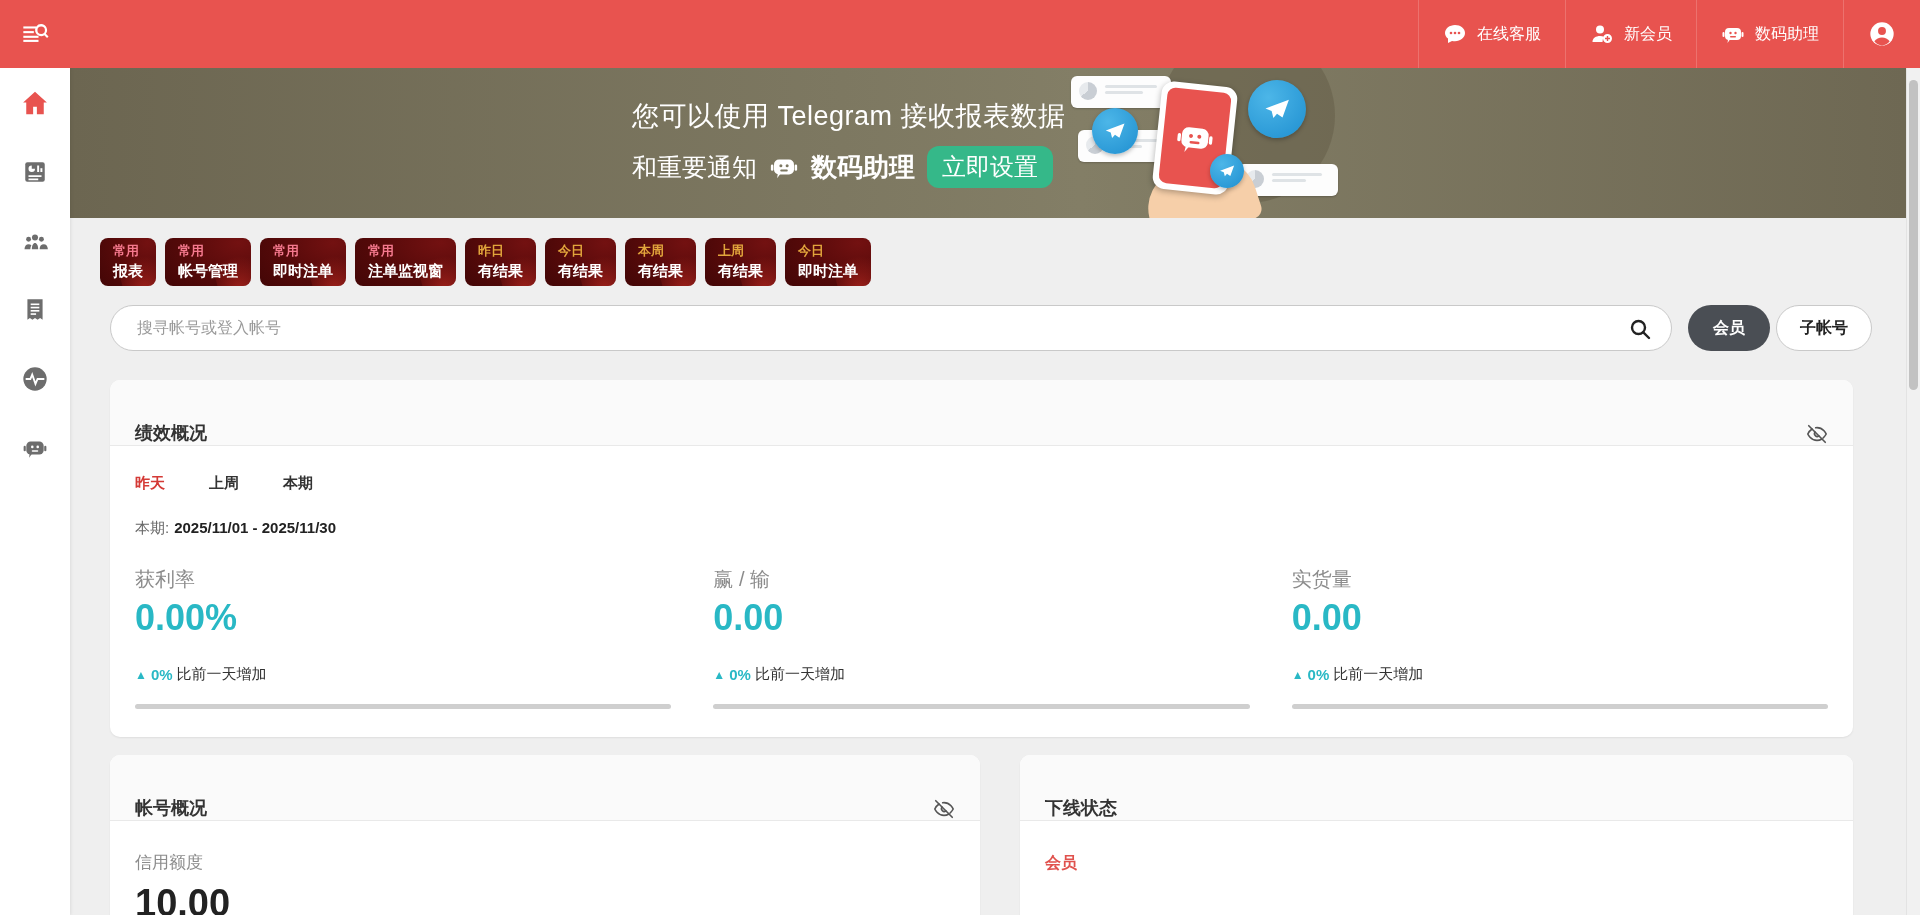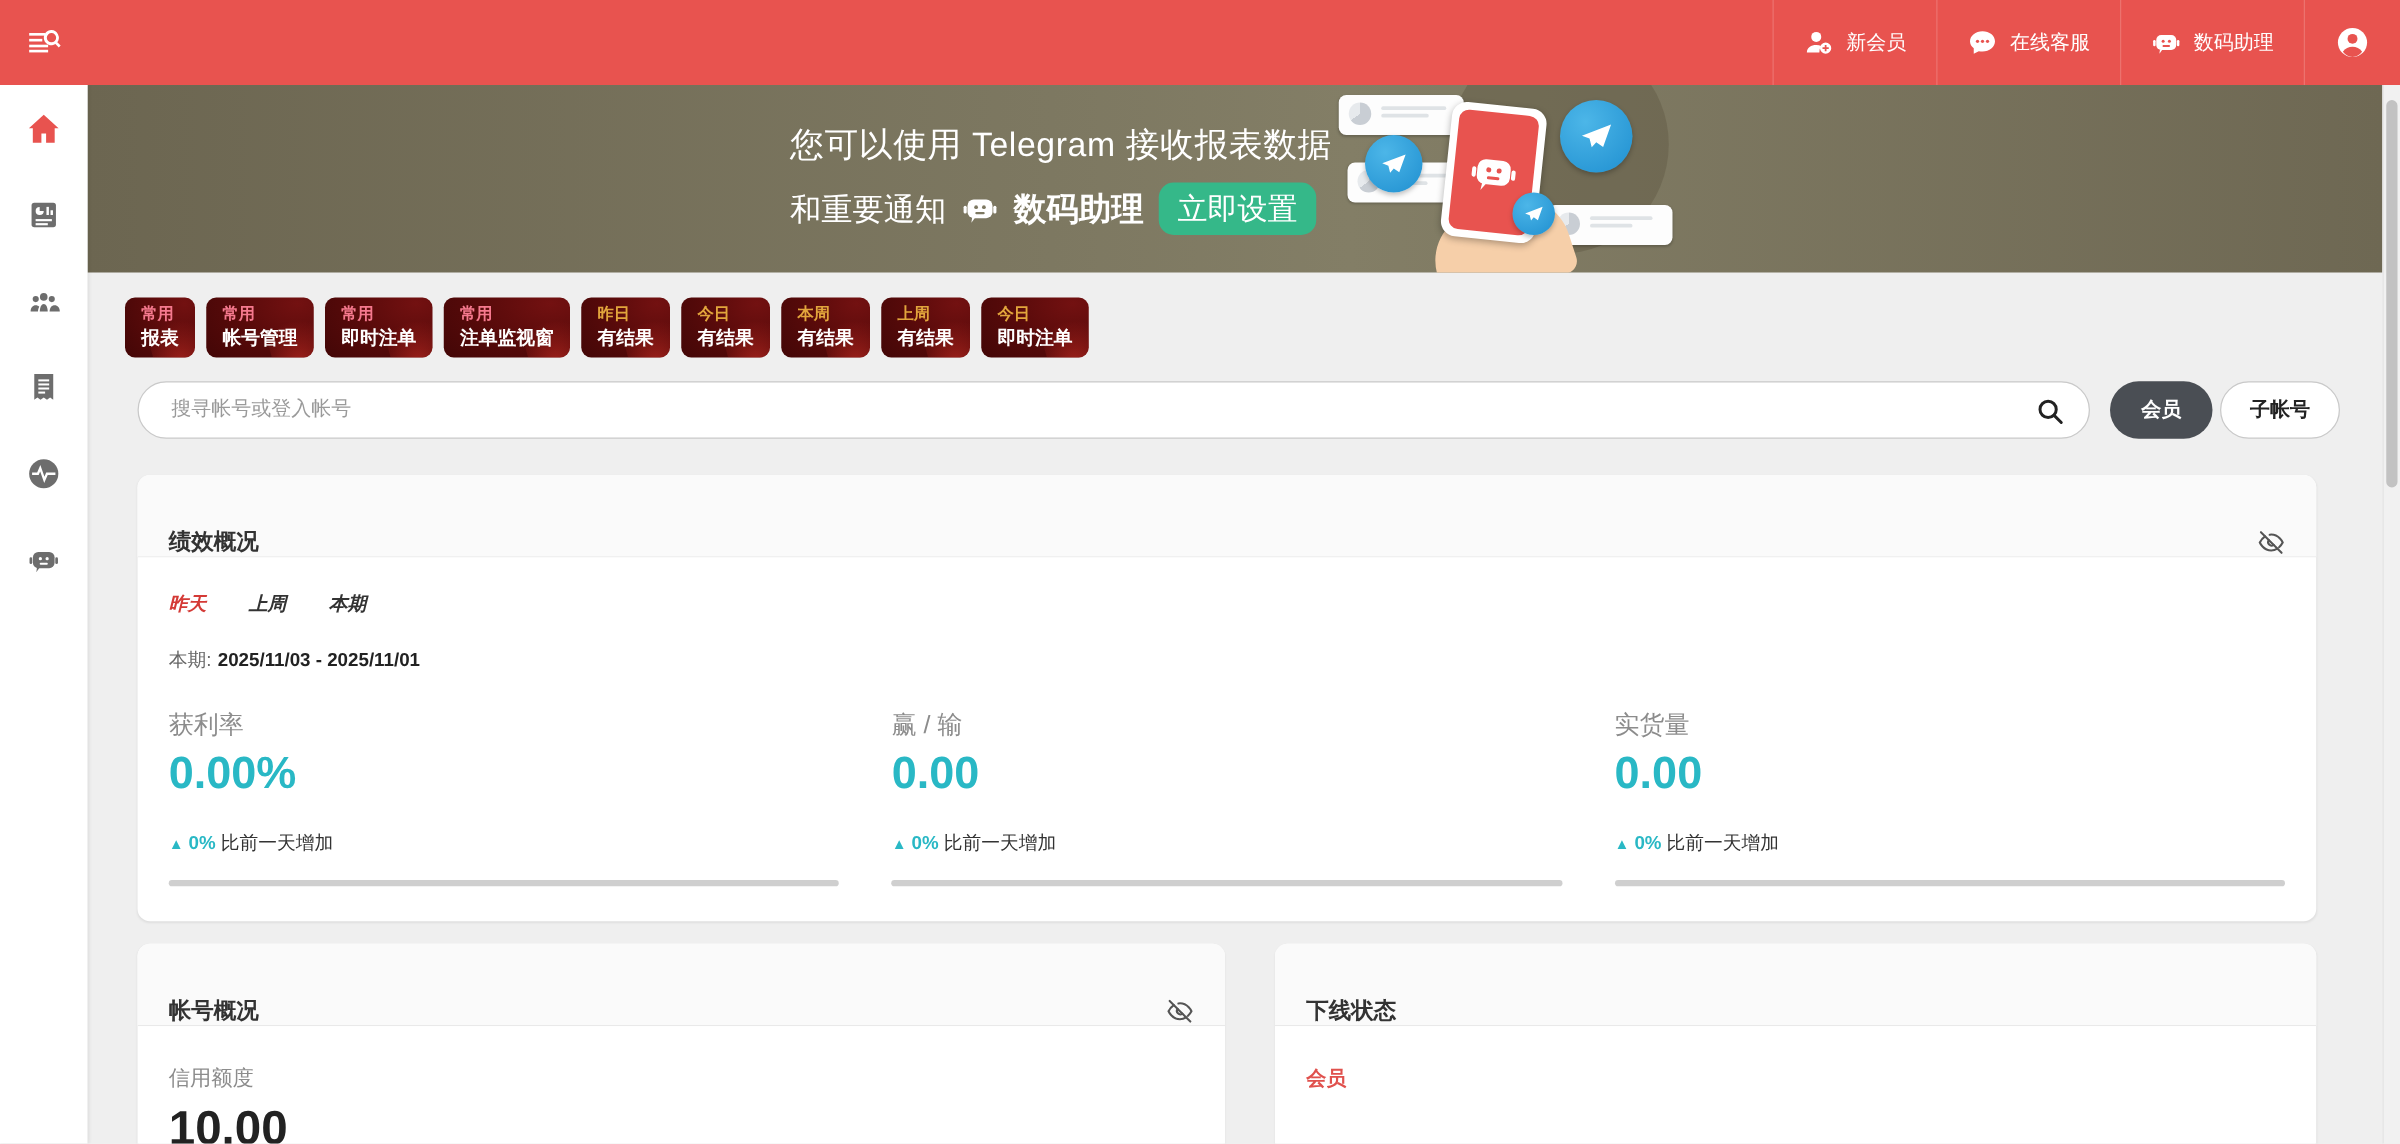--- a/index.html
+++ b/index.html
@@ -56,21 +56,21 @@
   .pill-sub { left:1776px; width:96px; background:#fff; color:#222; border:1px solid #c9c9c9; }
 
   
   .card { position:absolute; background:#fff; border-radius:10px; box-shadow:0 1px 2px rgba(0,0,0,.07); }
   .card-head { height:66px; display:flex; align-items:flex-end; justify-content:space-between; padding:0 25px; background:#fafafa; border-bottom:1px solid #e9e9e9; border-radius:10px 10px 0 0; }
   .card-title { font-size:18px; font-weight:bold; color:#333; }
   .eye-btn { color:#555; cursor:pointer; display:flex; }
 
   #perf-card { left:110px; top:380px; width:1743px; height:357px; }
   .perf-body { padding:16px 25px 0; }
-  .tabs { display:flex; gap:34px; margin-top:12px;font-style:italic; }
+  .tabs { display:flex; gap:44px; margin-top:12px; }
   .tab { font-size:15px; font-weight:bold; color:#333; cursor:pointer; }
   .tab.active { color:#d43a36; }
   .period { margin-top:26px; font-size:15px; color:#666; }
   .period b { color:#222; margin-left:5px; }
   .metrics { display:grid; grid-template-columns:1fr 1fr 1fr; column-gap:42px; margin-top:28px; }
   .m-label { font-size:20px; color:#8c8c8c; }
   .m-value { font-size:36px; font-weight:bold; color:#29b8c5; margin-top:4px; }
   .m-change { margin-top:26px; font-size:15px; color:#333; display:flex; align-items:center; gap:4px; }
   .m-change .tri { color:#29b8c5; font-size:12px; }
   .m-change .pct { color:#29b8c5; font-weight:bold; }
@@ -104,37 +104,37 @@
             <rect x="2" y="13.5" width="13" height="1.8"></rect>
             <rect x="2" y="17" width="13" height="1.8"></rect>
             <path d="M17.3 3.5a5.2 5.2 0 1 0 2.7 9.6l2.3 2.3 1.3-1.3-2.3-2.3a5.2 5.2 0 0 0-4-8.3zm0 2a3.2 3.2 0 1 1 0 6.4 3.2 3.2 0 0 1 0-6.4z"></path>
           </svg>
       </span>
     </div>
     <div class="top-nav">
       <div class="top-nav-item">
         <span>
           <svg width="24" height="24" viewBox="0 0 24 24" fill="currentColor">
-              <circle cx="10" cy="7.5" r="4"></circle>
-              <path d="M2.5 20c0-4 3.4-6 7.5-6 1.6 0 3 .3 4.1.9a6 6 0 0 0-1.6 5.1z"></path>
-              <path d="M17.5 12a4.5 4.5 0 1 0 0 9 4.5 4.5 0 0 0 0-9zm2.5 5.2h-1.8V19h-1.4v-1.8H15v-1.4h1.8V14h1.4v1.8H20z"></path>
-            </svg>
-        </span>
-        <span>新会员</span>
-      </div>
-      <div class="top-nav-item">
-        <span>
-          <svg width="24" height="24" viewBox="0 0 24 24" fill="currentColor">
               <path d="M12 3C6.5 3 2 6.6 2 11c0 2.2 1.1 4.2 3 5.6V21l4-2.1c1 .2 2 .3 3 .3 5.5 0 10-3.6 10-8.2S17.5 3 12 3z"></path>
               <circle cx="8" cy="11" r="1.3" fill="#e8534f"></circle>
               <circle cx="12" cy="11" r="1.3" fill="#e8534f"></circle>
               <circle cx="16" cy="11" r="1.3" fill="#e8534f"></circle>
             </svg>
         </span>
         <span>在线客服</span>
+      </div>
+      <div class="top-nav-item">
+        <span>
+          <svg width="24" height="24" viewBox="0 0 24 24" fill="currentColor">
+              <circle cx="10" cy="7.5" r="4"></circle>
+              <path d="M2.5 20c0-4 3.4-6 7.5-6 1.6 0 3 .3 4.1.9a6 6 0 0 0-1.6 5.1z"></path>
+              <path d="M17.5 12a4.5 4.5 0 1 0 0 9 4.5 4.5 0 0 0 0-9zm2.5 5.2h-1.8V19h-1.4v-1.8H15v-1.4h1.8V14h1.4v1.8H20z"></path>
+            </svg>
+        </span>
+        <span>新会员</span>
       </div>
       <div class="top-nav-item">
         <span>
           <svg width="24" height="24" viewBox="0 0 24 24">
               <rect x="1.5" y="10" width="2" height="5" rx="1" fill="#fff"></rect>
               <rect x="20.5" y="10" width="2" height="5" rx="1" fill="#fff"></rect>
               <rect x="4" y="6" width="16" height="12" rx="4" fill="#fff"></rect>
               <path d="M9 17.5 6.5 21l.5-3.5z" fill="#fff"></path>
               <circle cx="9.5" cy="11" r="1.2" fill="#e8534f"></circle>
               <circle cx="14.5" cy="11" r="1.2" fill="#e8534f"></circle>
@@ -356,21 +356,21 @@
           </svg>
       </span>
     </div>
     <div class="perf-body">
       <div class="tabs">
         <span class="tab active">昨天</span>
         <span class="tab">上周</span>
         <span class="tab">本期</span>
       </div>
       <div class="period">
-        <span>本期:</span><b>2025/11/03 - 2025/11/01</b>
+        <span>本期:</span><b>2025/11/01 - 2025/11/30</b>
       </div>
       <div class="metrics">
         <div>
           <div class="m-label">获利率</div>
           <div class="m-value">0.00%</div>
           <div class="m-change">
             <span class="tri">▲</span>
             <span class="pct">0%</span>
             <span>比前一天增加</span>
           </div>

